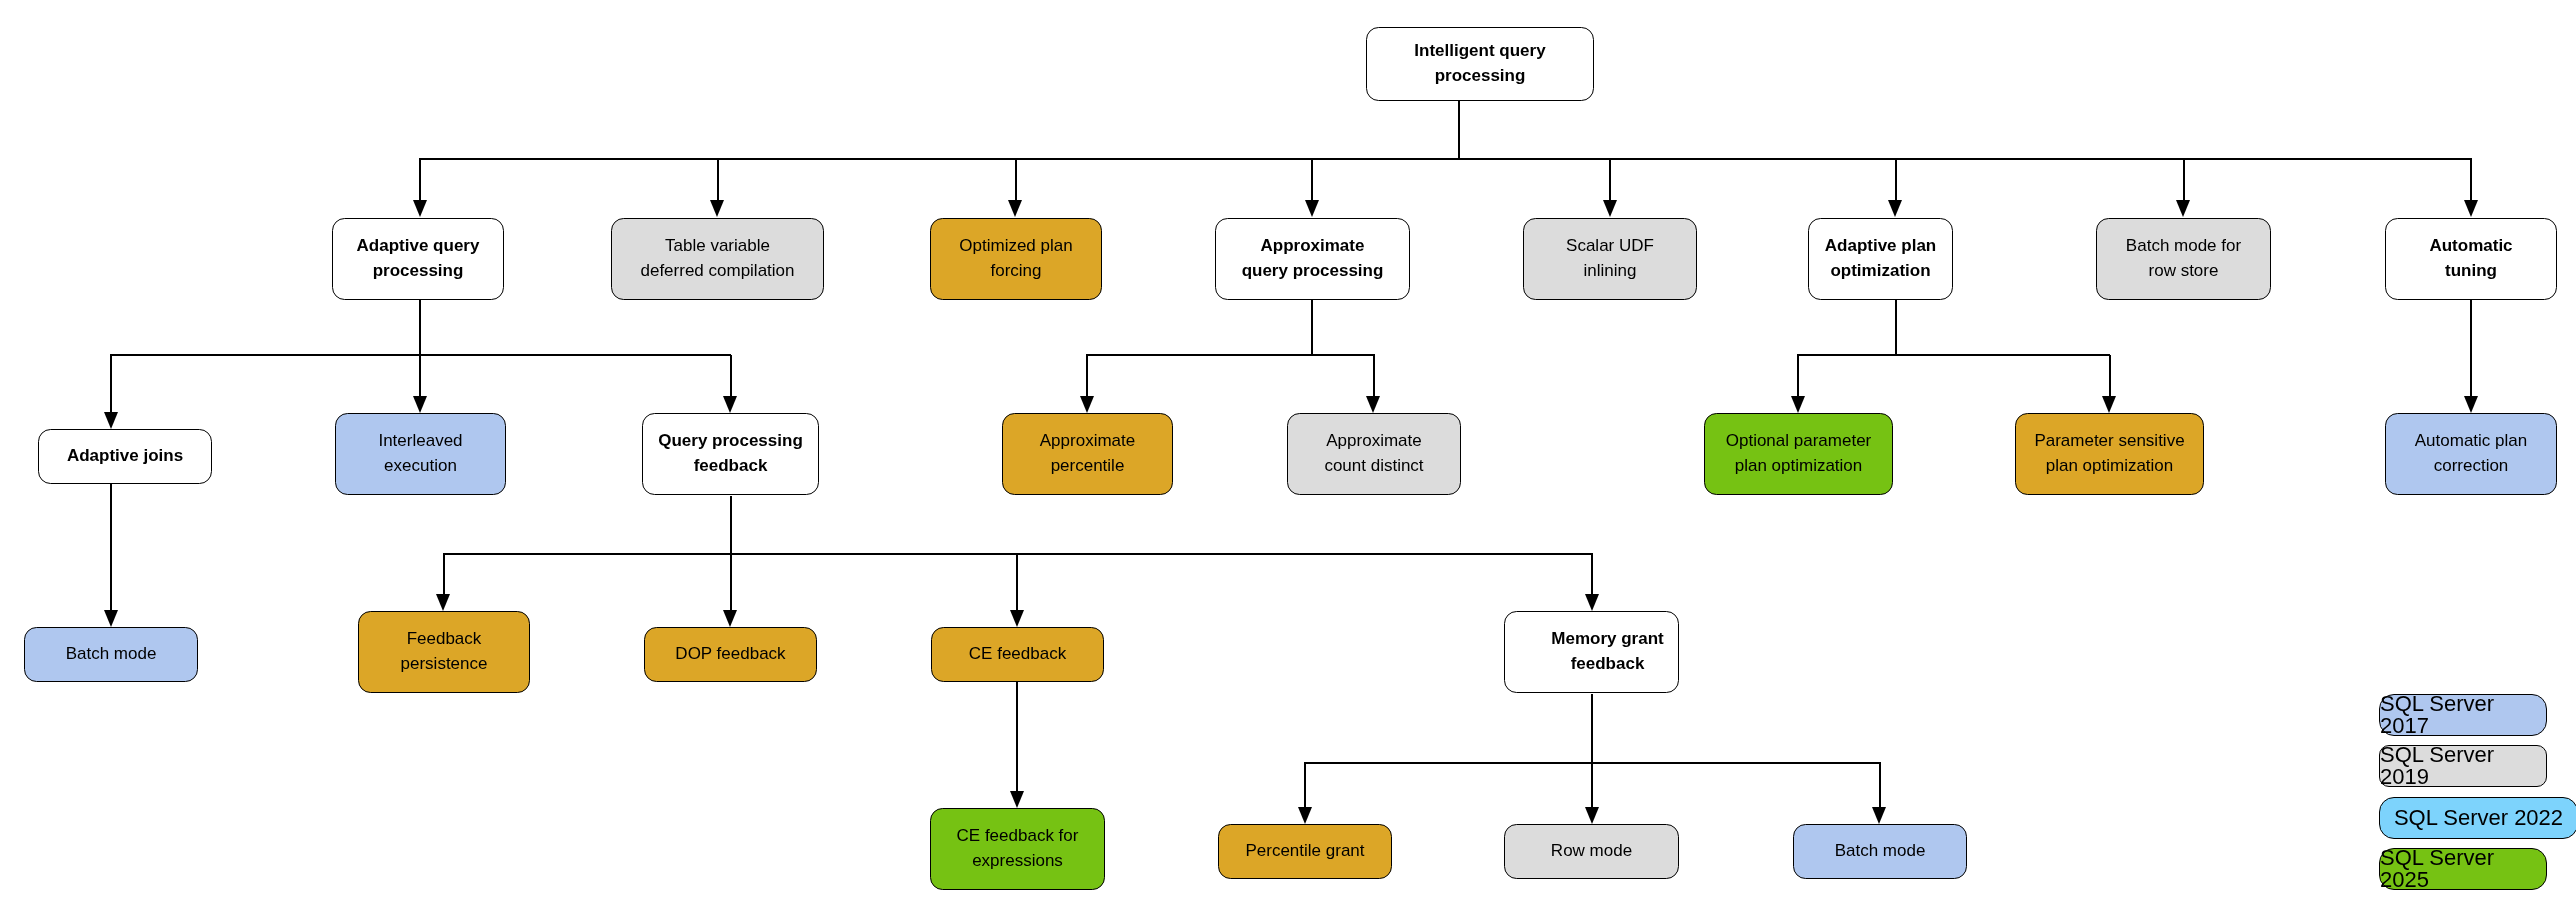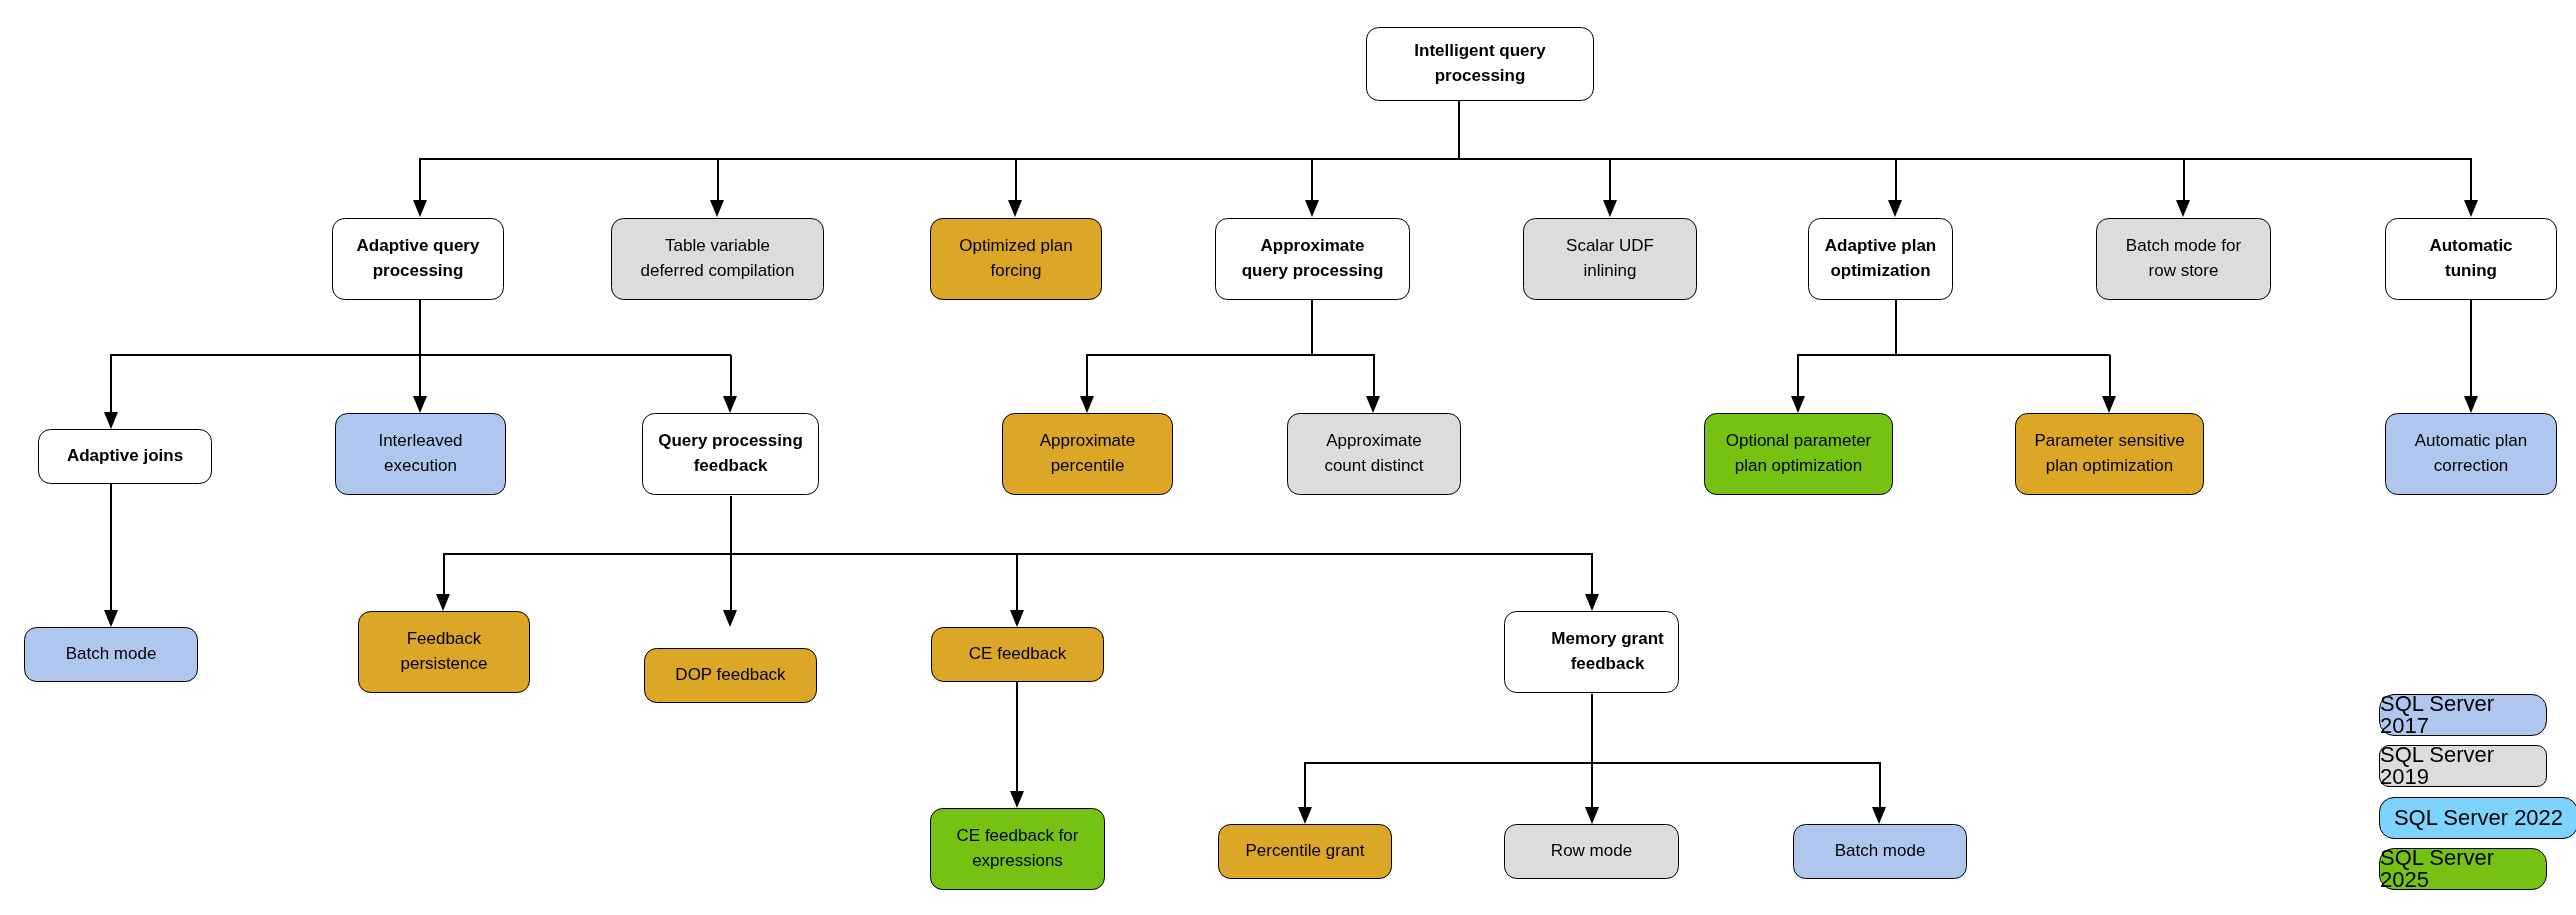--- a/index.html
+++ b/index.html
@@ -124,21 +124,21 @@
 count distinct</div>
     <div class="node" style="left: 1704px; top: 413px; width: 189px; height: 82px; background: rgb(118, 194, 19);">Optional parameter
 plan optimization</div>
     <div class="node" style="left: 2015px; top: 413px; width: 189px; height: 82px; background: rgb(220, 166, 39);">Parameter sensitive
 plan optimization</div>
     <div class="node" style="left: 2385px; top: 413px; width: 172px; height: 82px; background: rgb(175, 199, 239);">Automatic plan
 correction</div>
     <div class="node" style="left: 24px; top: 627px; width: 174px; height: 55px; background: rgb(175, 199, 239);">Batch mode</div>
     <div class="node" style="left: 358px; top: 611px; width: 172px; height: 82px; background: rgb(220, 166, 39);">Feedback
 persistence</div>
-    <div class="node" style="left: 644px; top: 648px; width: 173px; height: 55px; background: rgb(220, 166, 39);">DOP feedback</div>
+    <div class="node" style="left: 644px; top: 627px; width: 173px; height: 55px; background: rgb(220, 166, 39);">DOP feedback</div>
     <div class="node" style="left: 931px; top: 627px; width: 173px; height: 55px; background: rgb(220, 166, 39);">CE feedback</div>
     <div class="node cat" style="left: 1504px; top: 611px; width: 175px; height: 82px; background: rgb(255, 255, 255); padding-left: 32px;">Memory grant
 feedback</div>
     <div class="node" style="left: 930px; top: 808px; width: 175px; height: 82px; background: rgb(118, 194, 19);">CE feedback for
 expressions</div>
     <div class="node" style="left: 1218px; top: 824px; width: 174px; height: 55px; background: rgb(220, 166, 39);">Percentile grant</div>
     <div class="node" style="left: 1504px; top: 824px; width: 175px; height: 55px; background: rgb(220, 220, 220);">Row mode</div>
     <div class="node" style="left: 1793px; top: 824px; width: 174px; height: 55px; background: rgb(175, 199, 239);">Batch mode</div>
     <div class="legend-item" style="left: 2379px; top: 694px; width: 168px; height: 42px; background: rgb(175, 199, 239);">SQL Server 2017</div>
     <div class="legend-item" style="left: 2379px; top: 745px; width: 168px; height: 42px; background: rgb(220, 220, 220); border-radius: 10px;">SQL Server 2019</div>

